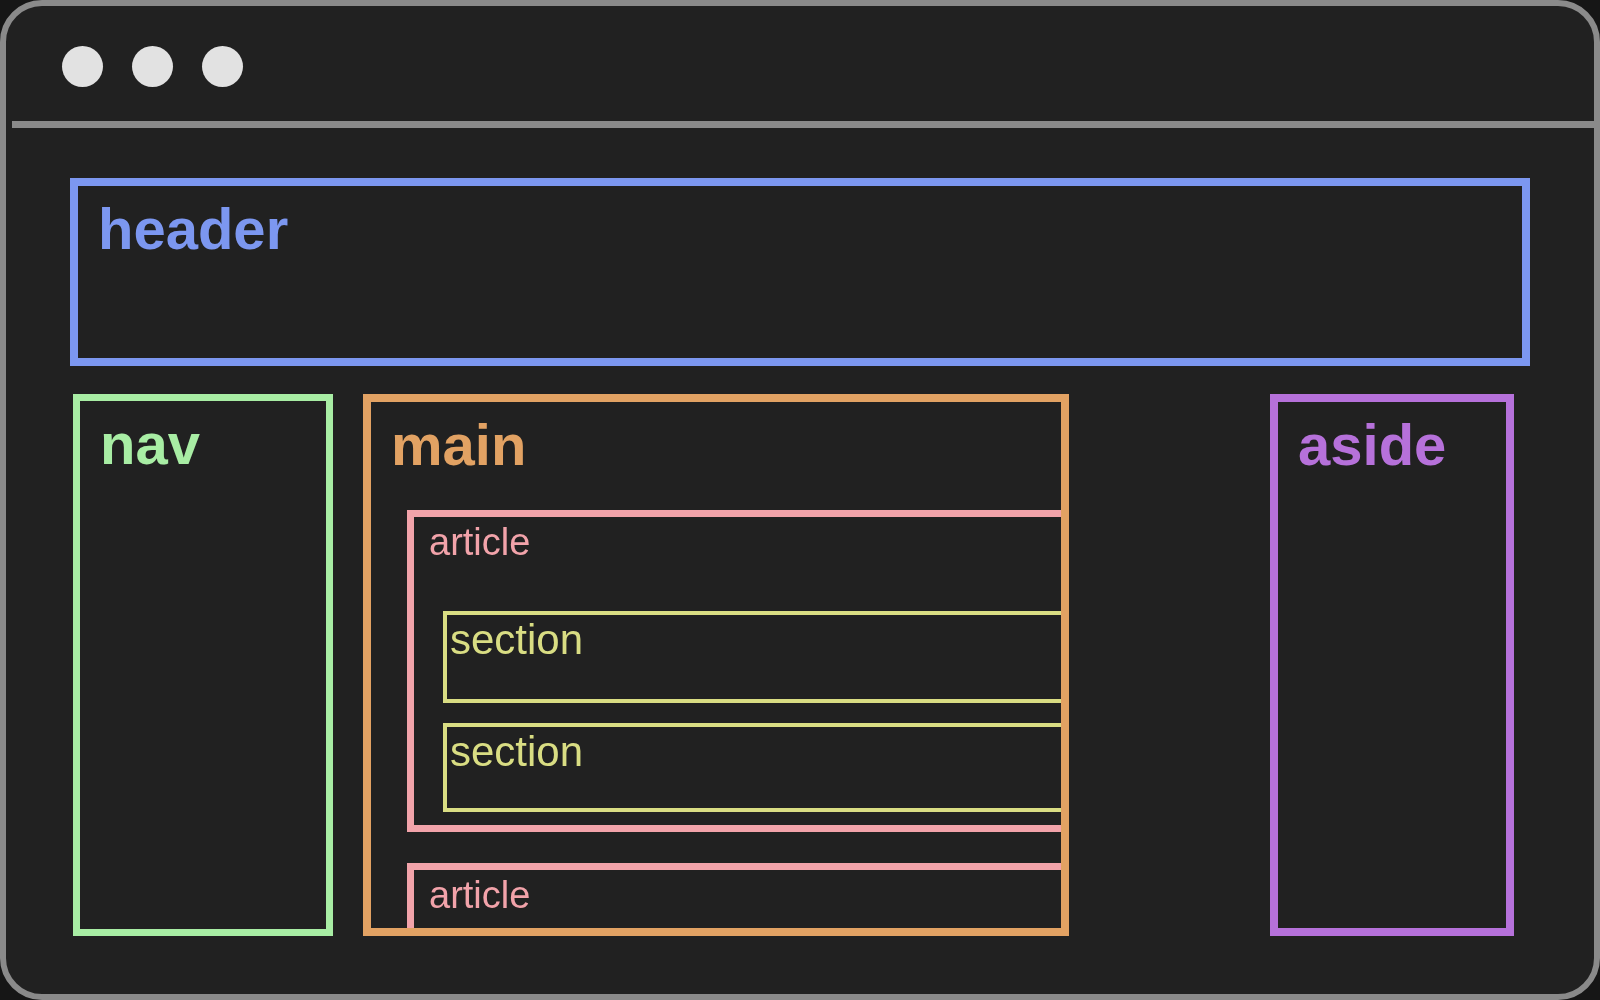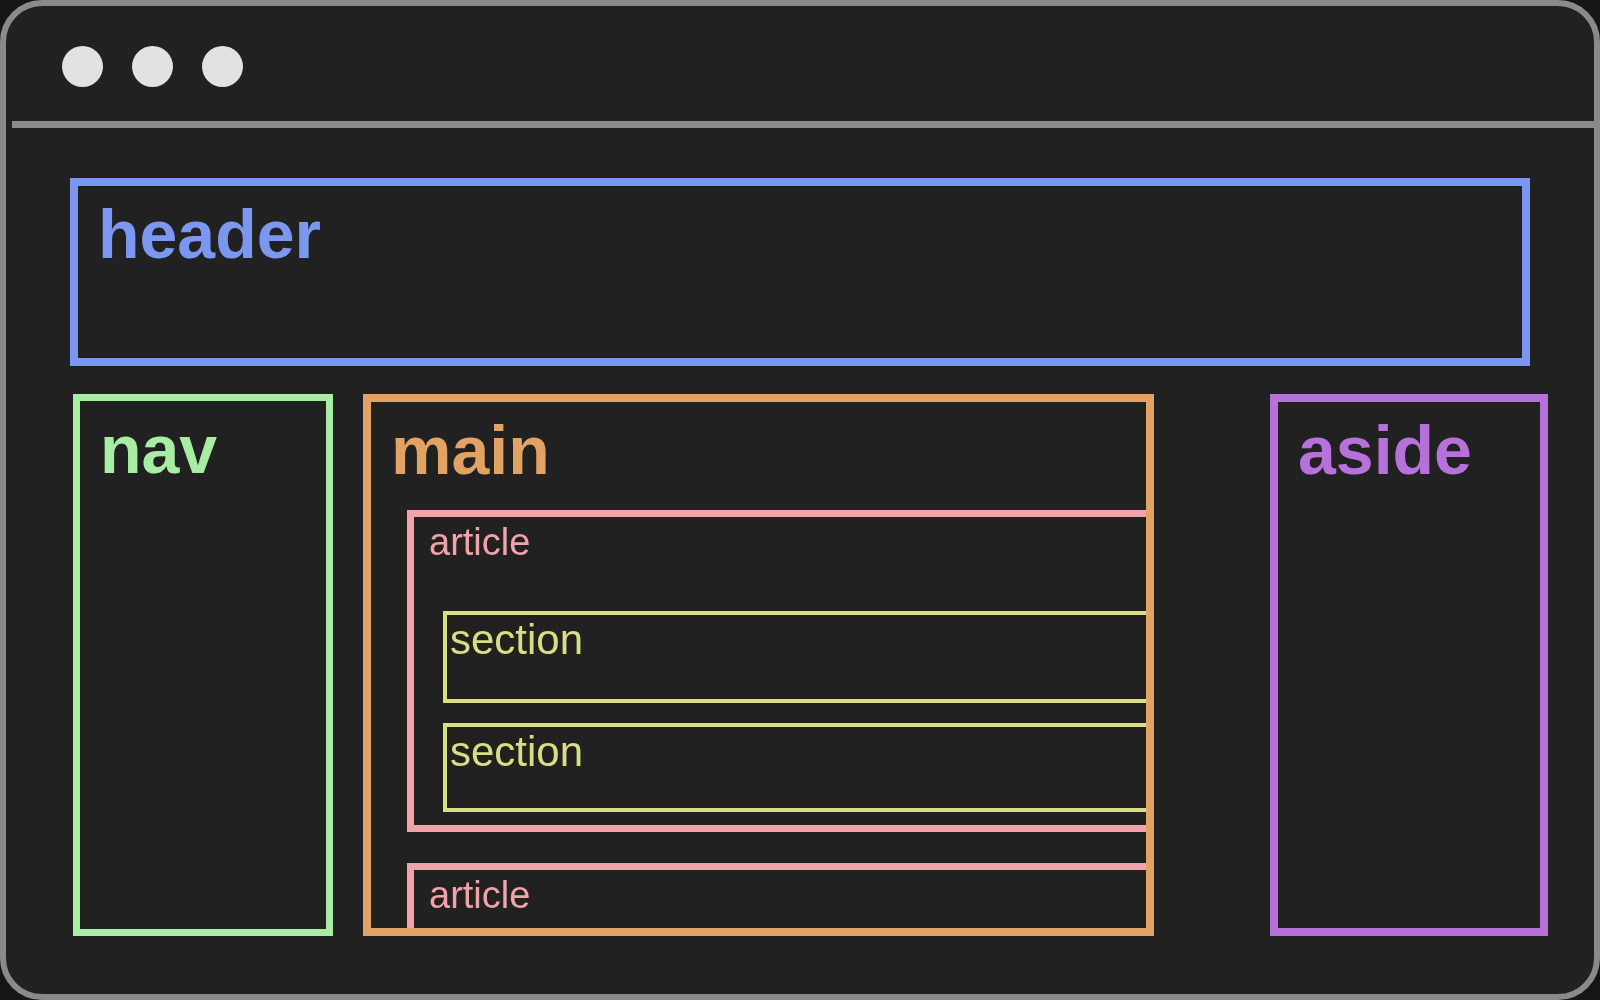--- a/index.html
+++ b/index.html
@@ -45,29 +45,29 @@
   .box {
     position: absolute;
     box-sizing: border-box;
     background: transparent;
   }
   .lbl {
     position: absolute;
     line-height: 1;
     white-space: nowrap;
   }
-  .lbl.lg { font-size: 68px; font-weight: 700; left: 20px; top: 14px; }
+  .lbl.lg { font-size: 58px; font-weight: 700; left: 20px; top: 14px; }
   .lbl.md { font-size: 38px; font-weight: 400; left: 15px; top: 6px; }
   .lbl.sm { font-size: 42px; font-weight: 400; left: 3px; top: 4px; }
 
   
   .box.header { left: 70px;   top: 178px; width: 1460px; height: 188px; border: 8px solid; }
   .box.nav    { left: 73px;   top: 394px; width: 260px;  height: 542px; border: 7px solid; }
-  .box.main   { left: 363px;  top: 394px; width: 791px;  height: 542px; border: 8px solid; overflow: hidden; }
-  .box.aside  { left: 1270px; top: 394px; width: 278px;  height: 542px; border: 8px solid; }
+  .box.main   { left: 363px;  top: 394px; width: 706px;  height: 542px; border: 8px solid; overflow: hidden; }
+  .box.aside  { left: 1270px; top: 394px; width: 244px;  height: 542px; border: 8px solid; }
 
   
   .box.article1 { left: 36px; top: 108px; width: 783px; height: 322px; border: 7px solid; }
   .box.article2 { left: 36px; top: 461px; width: 783px; height: 140px; border: 7px solid; }
 
   
   .box.section1 { left: 29px; top: 94px;  width: 714px; height: 92px; border: 4px solid; }
   .box.section2 { left: 29px; top: 206px; width: 714px; height: 89px; border: 4px solid; }
 </style>
 </head>

